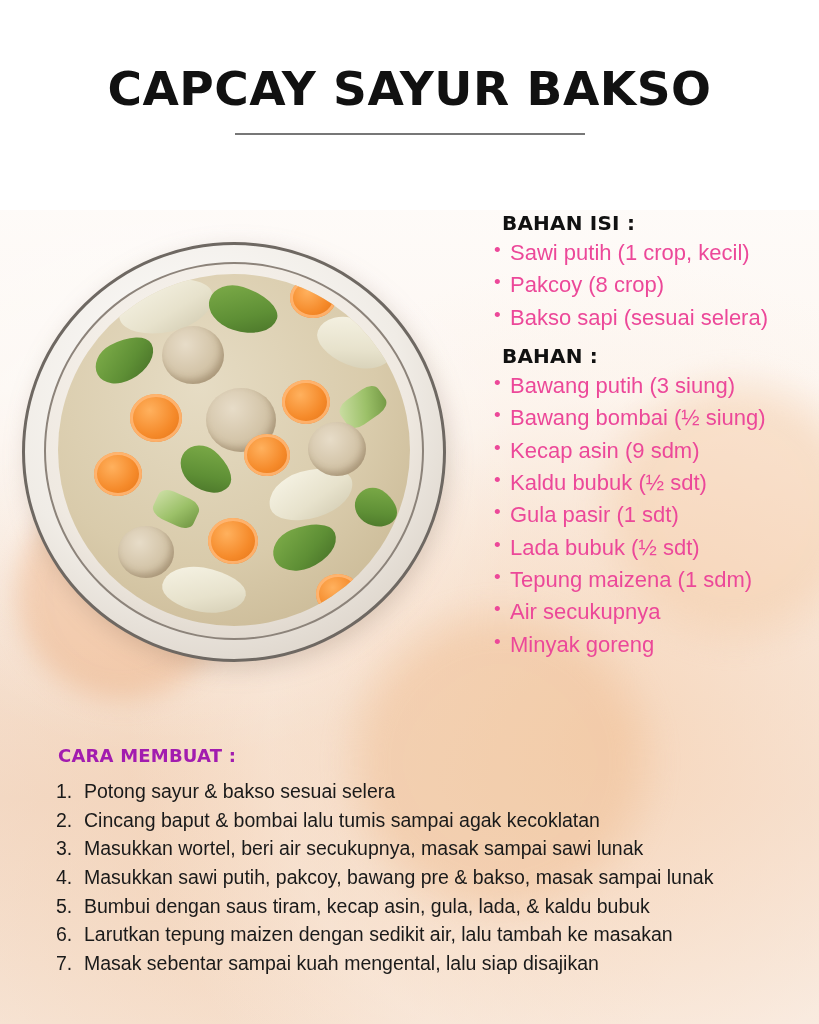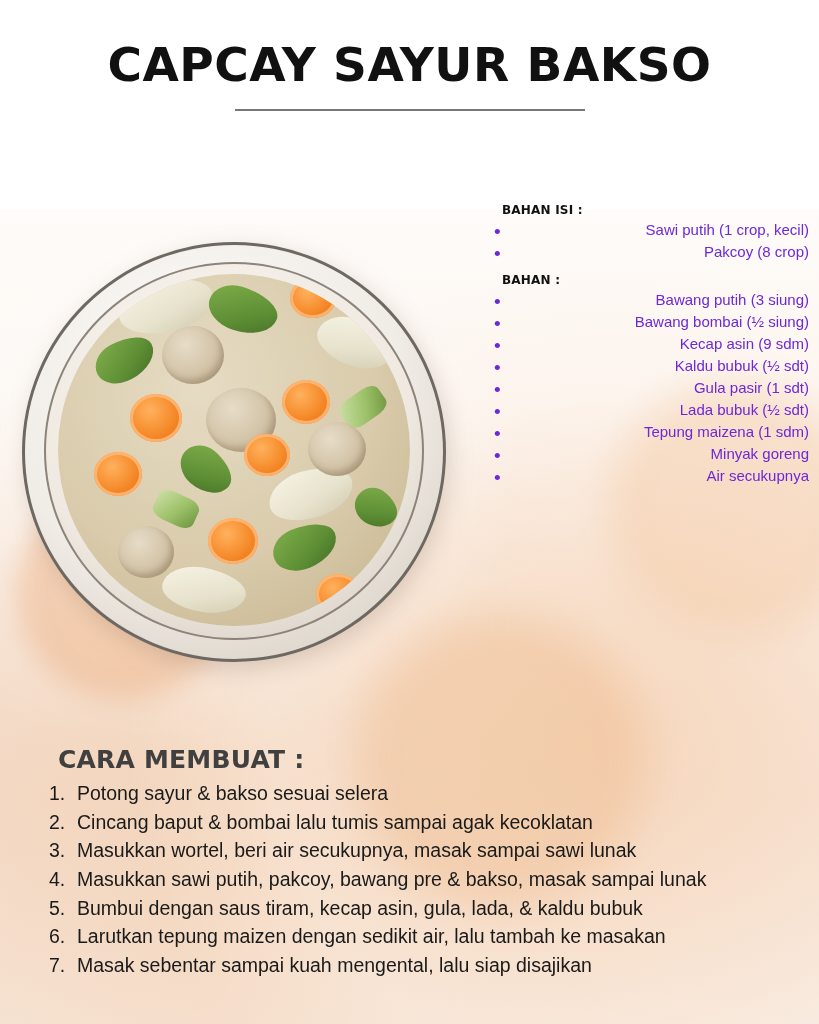--- a/index.html
+++ b/index.html
@@ -41,21 +41,21 @@
   .top-white {
     position: absolute;
     left: 0; top: 0; right: 0;
     height: 210px;
     background: #ffffff;
   }
 
   
   .title-block {
     position: absolute;
-    left: 0; right: 0; top: 40px;
+    left: 0; right: 0; top: 64px;
     text-align: center;
     z-index: 6;
   }
   .title {
     font-family: "DejaVu Sans", sans-serif;
     font-weight: 800;
     font-size: 47px;
     letter-spacing: 0.5px;
     color: #111111;
     margin: 0;
@@ -140,67 +140,66 @@
   .col-right {
     position: absolute;
     left: 494px;
     top: 203px;
     width: 315px;
     z-index: 7;
   }
   .sec-head {
     font-family: "DejaVu Sans", sans-serif;
     font-weight: 800;
-    font-size: 12px;
+    font-size: 20px;
     color: #111;
-    margin: 0 0 2px 8px;
+    margin: 8px 0 2px 8px;
     letter-spacing: 0.2px;
   }
   ul.plain {
     list-style: none;
     margin: 0 0 10px 0;
     padding: 0;
   }
   ul.plain li {
-    font-size: 15px;
-    color: #6d28d9;
+    font-size: 22px;
+    color: #ec4899;
     line-height: 1.47;
     padding-left: 16px;
     position: relative;
     white-space: nowrap;
-    text-align: right;
   }
   ul.plain li::before {
     content: "\2022";
     position: absolute;
     left: 0;
     top: -1px;
     font-size: 19px;
   }
 
   
   .col-bottom {
     position: absolute;
     left: 42px;
     top: 745px;
     width: 752px;
     z-index: 7;
   }
   .steps-head {
     font-family: "DejaVu Sans", sans-serif;
     font-weight: 800;
-    font-size: 25px;
-    color: #404040;
+    font-size: 18px;
+    color: #a21caf;
     margin: 0 0 6px 16px;
     letter-spacing: 0.2px;
   }
   ol.steps {
     list-style: none;
     counter-reset: step;
-    margin: 5px;
+    margin: 12px;
     padding: 0;
   }
   ol.steps li {
     counter-increment: step;
     position: relative;
     padding-left: 30px;
     font-size: 19.5px;
     color: #1a1a1a;
     line-height: 1.42;
     margin-bottom: 1px;
@@ -254,33 +253,34 @@
     <div class="veg cabbage" style="left:104px; top:294px; width:84px; height:44px; transform:rotate(10deg);"></div>
     <div class="veg greens" style="left:296px; top:216px; width:44px; height:36px; transform:rotate(34deg);"></div>
   </div>
 </div>
 
 <div class="col-right">
   <h2 class="sec-head">BAHAN ISI :</h2>
   <ul class="plain">
     <li>Sawi putih (1 crop, kecil)</li>
     <li>Pakcoy (8 crop)</li>
+    <li>Bakso sapi (sesuai selera)</li>
   </ul>
 
   <h2 class="sec-head">BAHAN :</h2>
   <ul class="plain">
     <li>Bawang putih (3 siung)</li>
     <li>Bawang bombai (½ siung)</li>
     <li>Kecap asin (9 sdm)</li>
     <li>Kaldu bubuk (½ sdt)</li>
     <li>Gula pasir (1 sdt)</li>
     <li>Lada bubuk (½ sdt)</li>
     <li>Tepung maizena (1 sdm)</li>
+    <li>Air secukupnya</li>
     <li>Minyak goreng</li>
-    <li>Air secukupnya</li>
   </ul>
 </div>
 
 <div class="col-bottom">
   <h2 class="steps-head">CARA MEMBUAT :</h2>
   <ol class="steps">
     <li>Potong sayur &amp; bakso sesuai selera</li>
     <li>Cincang baput &amp; bombai lalu tumis sampai agak kecoklatan</li>
     <li>Masukkan wortel, beri air secukupnya, masak sampai sawi lunak</li>
     <li>Masukkan sawi putih, pakcoy, bawang pre &amp; bakso, masak sampai lunak</li>

